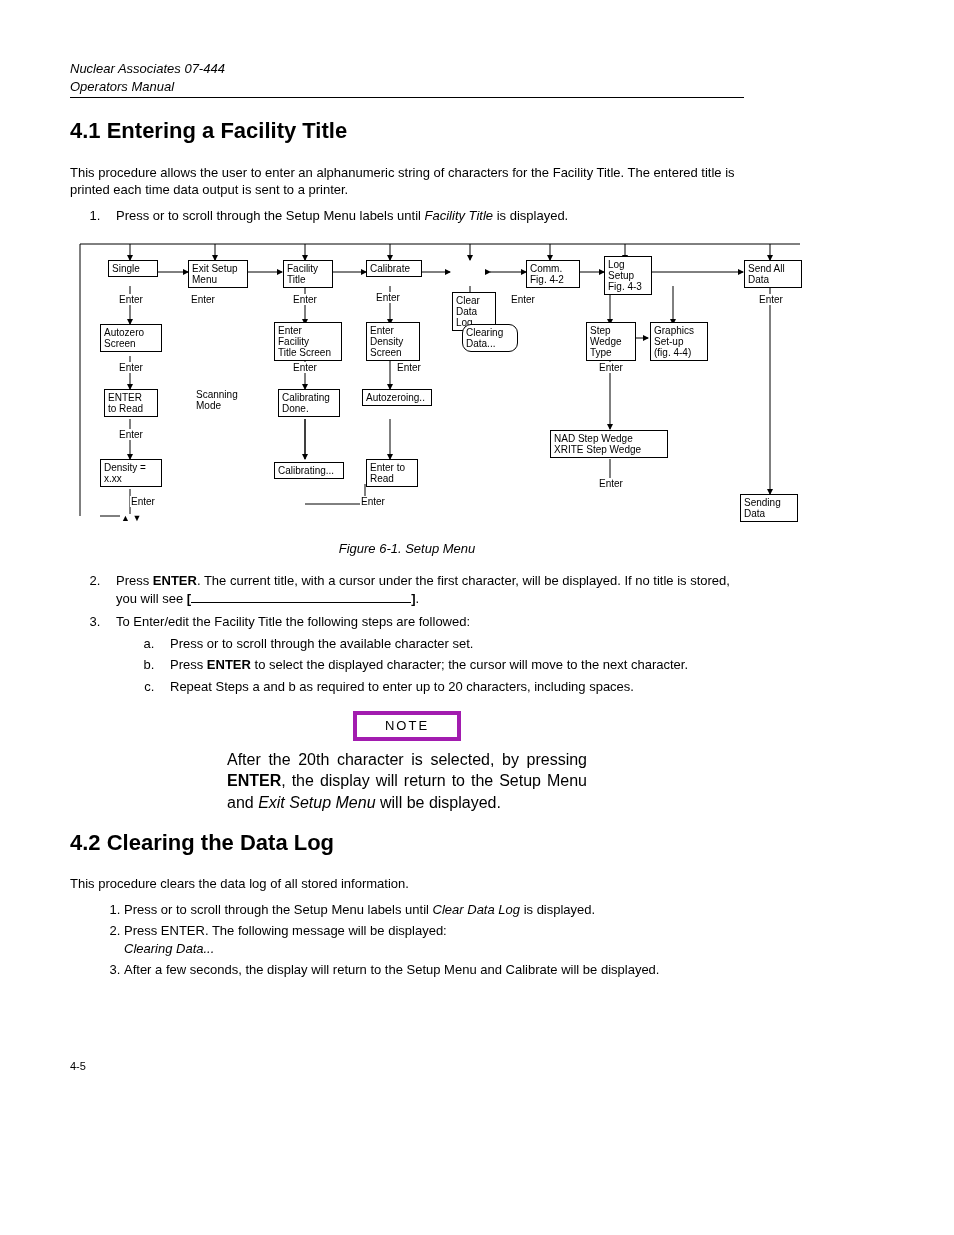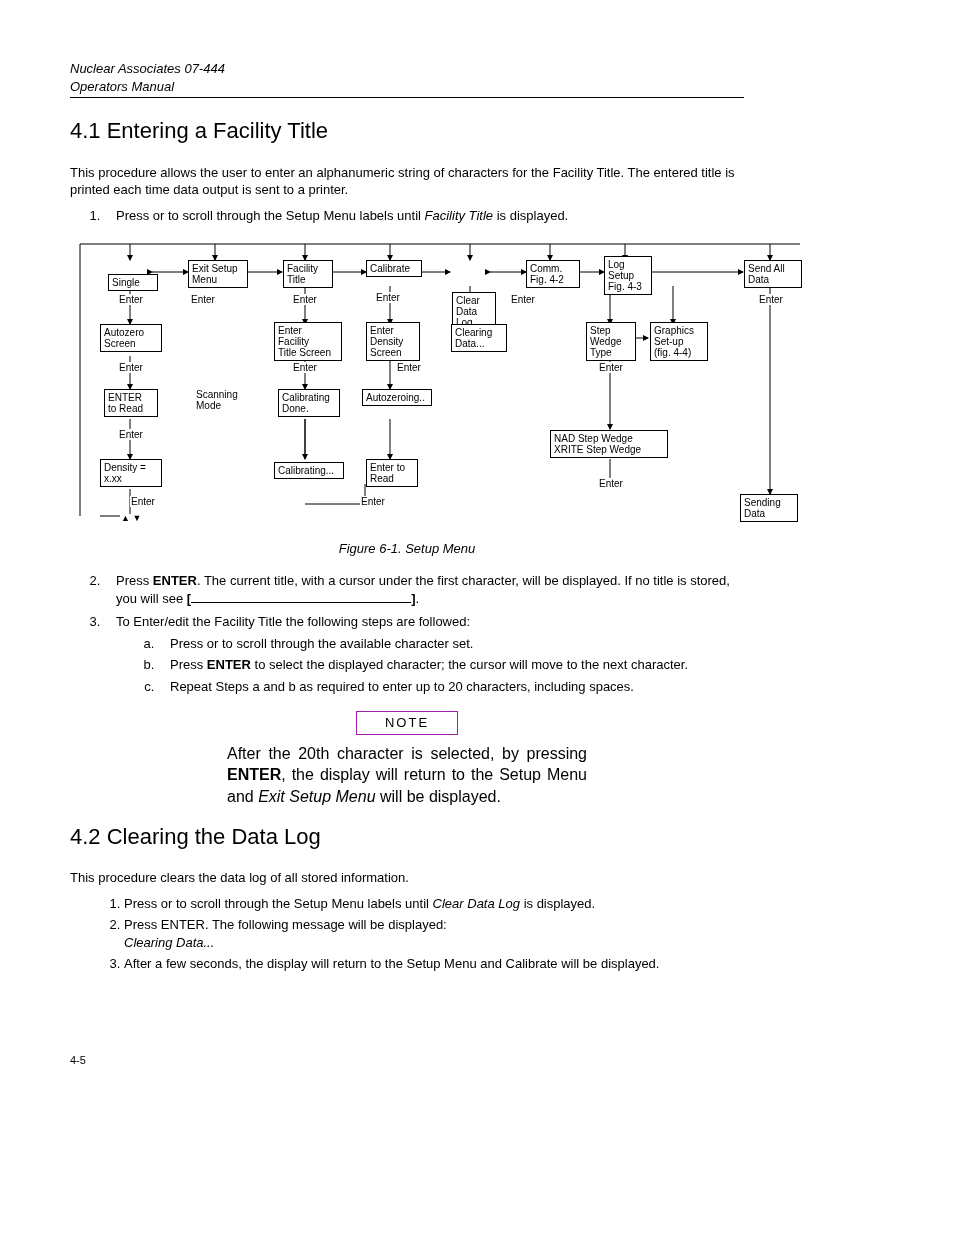--- a/index.html
+++ b/index.html
@@ -9,28 +9,28 @@
     background: #fff;
     margin: 0;
     padding: 60px 70px 40px 70px;
     width: 814px;
     box-sizing: border-box;
     line-height: 1.35;
   }
   .hdr-title { font-weight: normal; font-style: italic; font-size: 13px; }
   .hdr-sub { font-style: italic; font-size: 13px; }
   .hr { border: none; border-top: 1.5px solid #000; margin: 2px 0 18px 0; }
-  h1 { font-size: 22px; font-weight: normal; margin: 14px 0 18px 0; }
+  h1 { font-size: 22px; font-weight: bold; margin: 14px 0 18px 0; }
   p { margin: 8px 0; }
   .ol1 { margin: 8px 0 8px 34px; padding: 0; }
   .ol1 > li { margin-bottom: 6px; padding-left: 12px; }
   .ol2 { list-style: lower-alpha; margin: 4px 0 4px 42px; padding: 0; }
   .ol2 > li { margin-bottom: 4px; padding-left: 12px; }
   .figcap { text-align: center; font-style: italic; font-size: 13px; margin: 6px 0 14px 0; }
-  .note-box { border: 1px solid #a21caf; display: inline-block; padding: 2px 28px; font-size: 13px; letter-spacing: 2px; }
+  .note-box { border: 4px solid #a21caf; display: inline-block; padding: 2px 28px; font-size: 13px; letter-spacing: 2px; }
   .note-wrap { text-align: center; margin: 16px 0 8px 0; }
   .note-text { width: 360px; margin: 6px auto 14px auto; text-align: justify; font-size: 16px; }
   .blank { text-decoration: none; border-bottom: 1px solid #000; display:inline-block; width:220px; height:10px; vertical-align:baseline;}
   .page-num { font-size: 11px; margin-top: 80px; }
   
   .chart { position: relative; width: 740px; height: 300px; border: none; margin: 10px auto 0 auto; font-size: 10px; line-height: 1.1; }
   .box { position: absolute; border: 1px solid #000; background: #fff; padding: 2px 3px; text-align: left; }
   .lbl { position: absolute; font-size: 10px; background: #fff; padding: 0 1px; }
   .tight-ol { margin: 6px 0 6px 54px; padding:0; }
   .tight-ol li { margin-bottom: 4px; }
@@ -105,21 +105,21 @@
     <line x1="10" y1="10" x2="10" y2="282" stroke="#000"></line>
 
     <line x1="235" y1="225" x2="235" y2="185" stroke="#000"></line>
 
     <line x1="295" y1="250" x2="295" y2="270" stroke="#000"></line>
     <line x1="295" y1="270" x2="235" y2="270" stroke="#000"></line>
 
     <line x1="540" y1="225" x2="540" y2="244" stroke="#000"></line>
   </svg>
 
-  <div class="box" style="left:38px; top:26px; width:42px;margin-top:14px;">Single</div>
+  <div class="box" style="left:38px; top:26px; width:42px;">Single</div>
   <div class="box" style="left:118px; top:26px; width:52px; white-space:pre-line;">Exit Setup
 Menu</div>
   <div class="box" style="left:213px; top:26px; width:42px; white-space:pre-line;">Facility
 Title</div>
   <div class="box" style="left:296px; top:26px; width:48px;">Calibrate</div>
   <div class="box" style="left:382px; top:22px; width:36px; white-space:pre-line;margin-top:36px;">Clear
 Data
 Log</div>
   <div class="box" style="left:456px; top:26px; width:46px; white-space:pre-line;">Comm.
 Fig. 4-2</div>
@@ -130,21 +130,21 @@
 Data</div>
 
   <div class="box" style="left:30px; top:90px; width:54px; white-space:pre-line;">Autozero
 Screen</div>
   <div class="box" style="left:204px; top:88px; width:60px; white-space:pre-line;">Enter
 Facility
 Title Screen</div>
   <div class="box" style="left:296px; top:88px; width:46px; white-space:pre-line;">Enter
 Density
 Screen</div>
-  <div class="box" style="left:381px; top:90px; width:48px; white-space:pre-line;">Clearing
+  <div class="box" style="left:392px; top:90px; width:48px; white-space:pre-line;border-radius:9px;">Clearing
 Data...</div>
   <div class="box" style="left:516px; top:88px; width:42px; white-space:pre-line;">Step
 Wedge
 Type</div>
   <div class="box" style="left:580px; top:88px; width:50px; white-space:pre-line;">Graphics
 Set-up
 (fig. 4-4)</div>
 
   <div class="box" style="left:34px; top:155px; width:46px; white-space:pre-line;">ENTER
 to Read</div>

